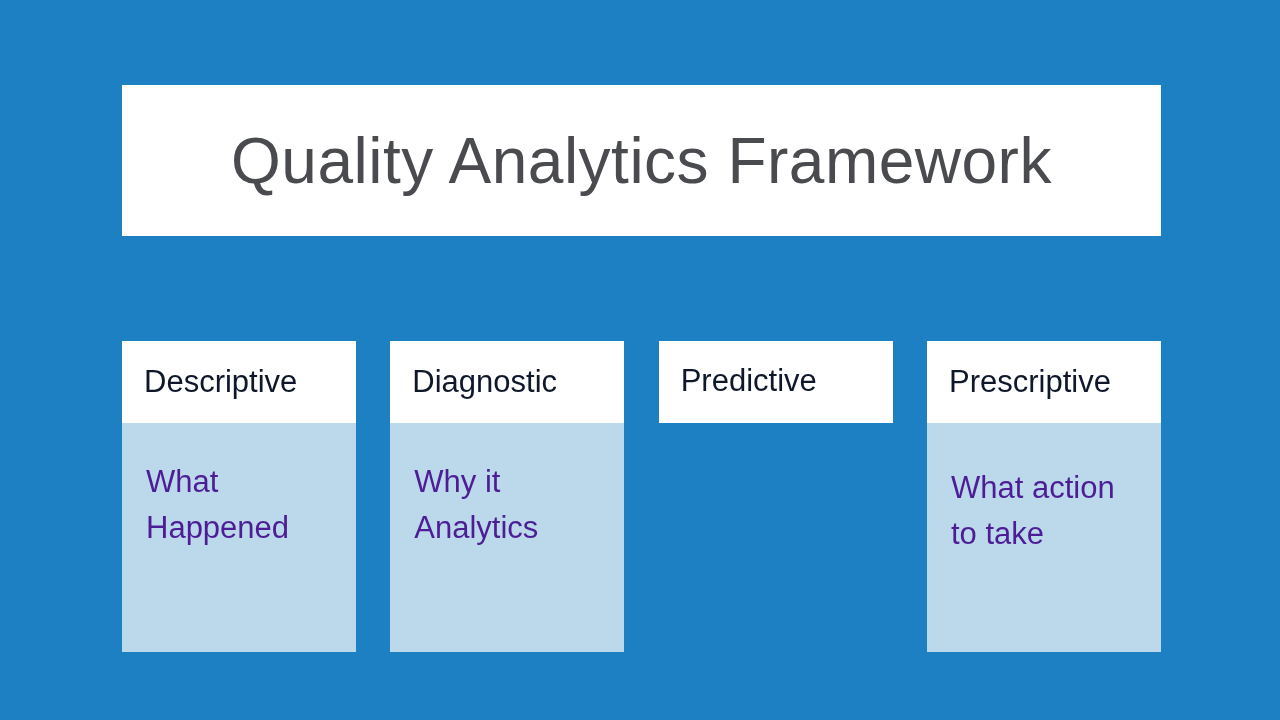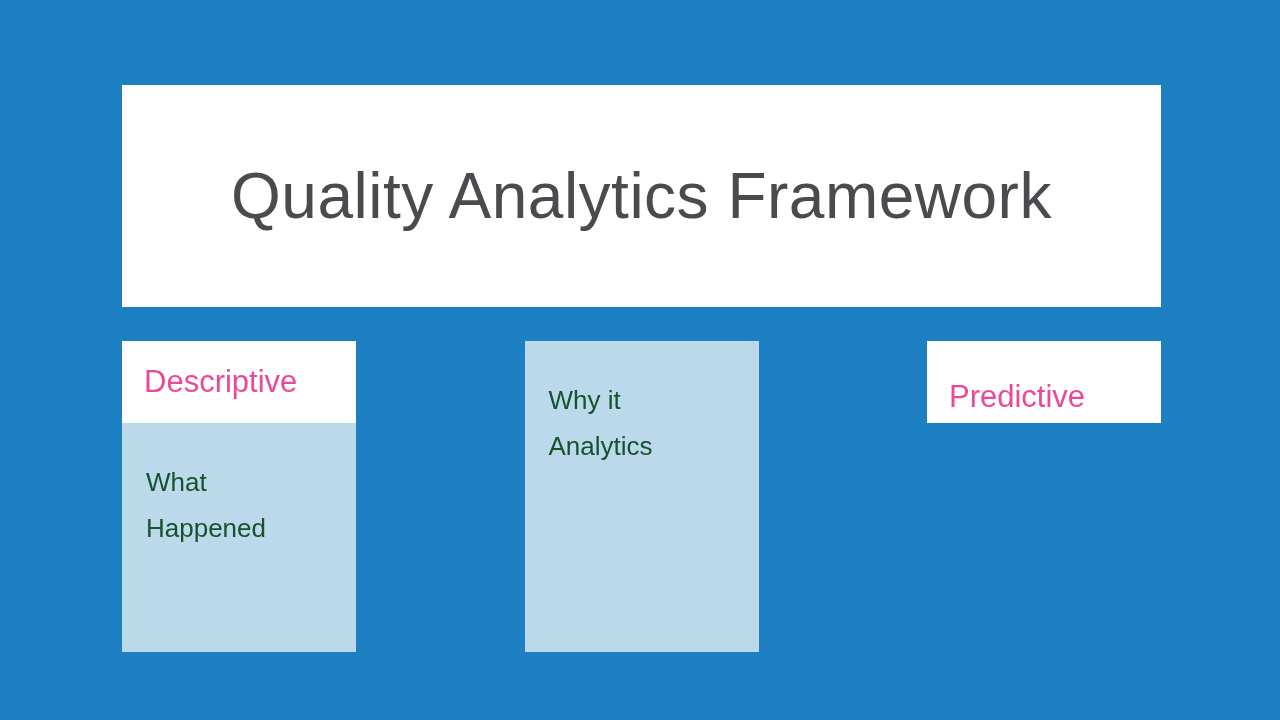--- a/index.html
+++ b/index.html
@@ -16,21 +16,21 @@
     position: relative;
     width: 1280px;
     height: 720px;
     background: #1d80c3;
   }
   .title-bar {
     position: absolute;
     left: 122px;
     top: 85px;
     width: 1039px;
-    height: 222px;
+    height: 151px;
     background: #ffffff;
     display: flex;
     align-items: center;
     justify-content: center;
   }
   .title-text {
     font-size: 64px;
     font-weight: 300;
     letter-spacing: 0.5px;
     color: #4a4b4e;
@@ -55,36 +55,36 @@
     height: 82px;
     background: #ffffff;
     display: flex;
     align-items: center;
     padding: 0 22px;
     box-sizing: border-box;
   }
   .card-header-text {
     font-size: 31px;
     font-weight: 400;
-    color: #ec4899;
+    color: #0f172a;
     white-space: nowrap;
   }
   
-  .card:nth-child(3) .card-header { align-items: flex-end; padding-bottom: 8px; }
+  .card:nth-child(3) .card-header { align-items: center; padding-bottom: 2px; }
   .card-body {
     flex: 1;
     background: #bcd9ec;
     padding: 36px 22px 0 24px;
     box-sizing: border-box;
   }
   .card-body-text {
-    font-size: 26px;
+    font-size: 31px;
     font-weight: 400;
     line-height: 46px;
-    color: #14532d;
+    color: #4c1d95;
     white-space: pre-line;
   }
   .card:nth-child(4) .card-body { padding-top: 42px; }
 </style>
 </head>
 <body>
 
 <div class="slide">
 
   <div class="title-bar">
@@ -97,27 +97,39 @@
       <div class="card-header">
         <span class="card-header-text">Descriptive</span>
       </div>
       <div class="card-body">
         <span class="card-body-text">What
 Happened</span>
       </div>
     </div>
 
     <div class="card">
+      <div class="card-header">
+        <span class="card-header-text">Diagnostic</span>
+      </div>
       <div class="card-body">
         <span class="card-body-text">Why it
 Analytics</span>
       </div>
     </div>
 
     <div class="card">
       <div class="card-header">
         <span class="card-header-text">Predictive</span>
       </div>
     </div>
 
+    <div class="card">
+      <div class="card-header">
+        <span class="card-header-text">Prescriptive</span>
+      </div>
+      <div class="card-body">
+        <span class="card-body-text">What action
+to take</span>
+      </div>
+    </div>
 
   </div>
 </div>
 
 </body></html>

